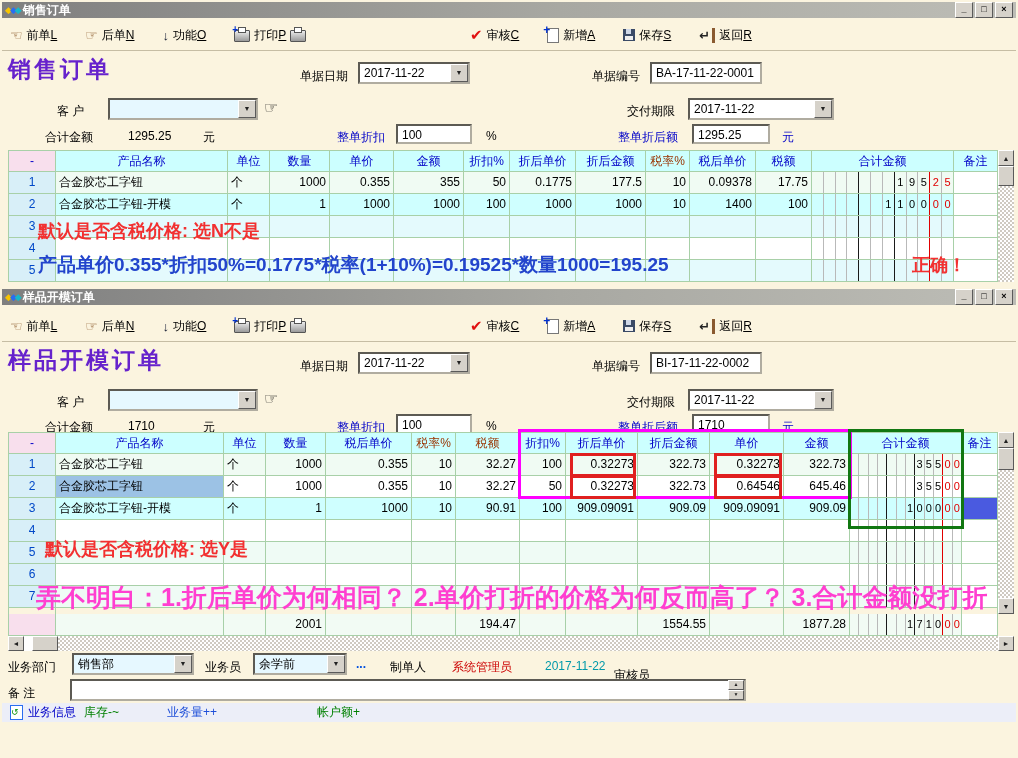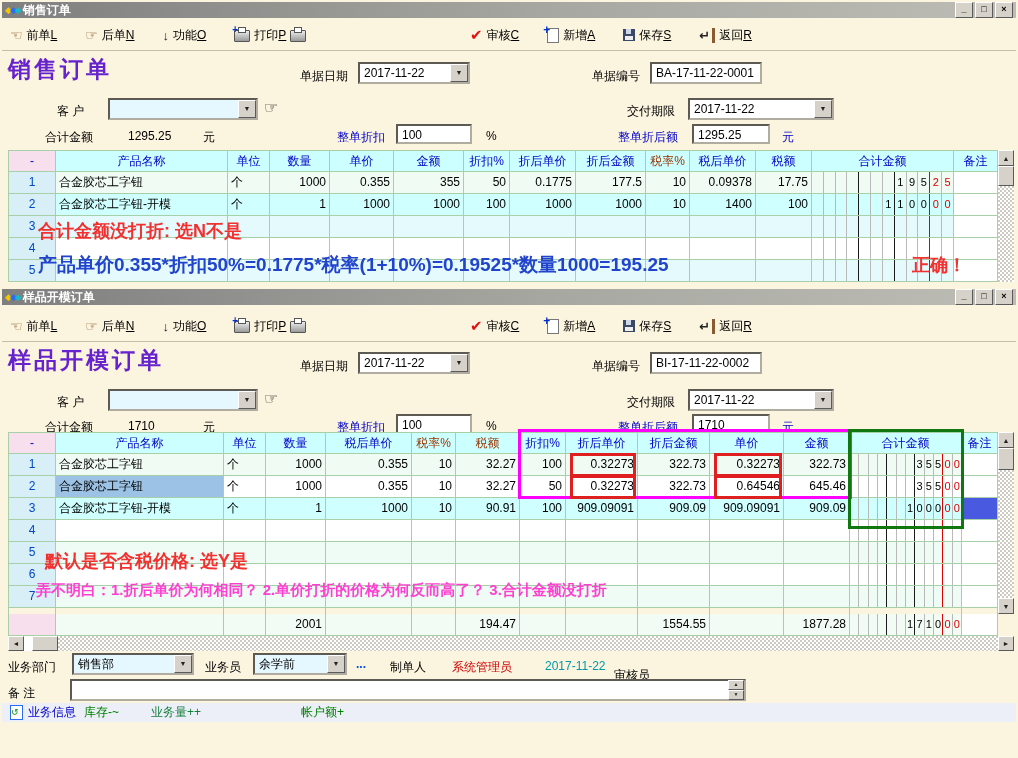--- a/index.html
+++ b/index.html
@@ -355,21 +355,21 @@
         <div class="gc note" style="width: 44px;"></div>
       </div>
     </div>
 
   <div class="vsb" style="left:998px;top:150px;width:16px;height:132px">
     <div class="sbtn" style="top:0">▲</div>
     <div class="sthumb" style="top:16px;left:0;width:16px;height:20px"></div>
     <div class="strack" style="top:36px;bottom:0;left:0;right:0"></div>
   </div>
 
-  <div class="anno" style="left:38px;top:219px;font-size:18px;color:#F23030">合计金额没打折: 选N不是</div>
+  <div class="anno" style="left:38px;top:219px;font-size:18px;color:#F23030">默认是否含税价格: 选N不是</div>
   <div class="anno" style="left:38px;top:252px;font-size:19px;color:#2244CC">产品单价0.355*折扣50%=0.1775*税率(1+10%)=0.19525*数量1000=195.25</div>
   <div class="anno" style="left:912px;top:253px;font-size:18px;color:#F23030">正确！</div>
 </section>
 
 <section class="win" id="win2">
   <div class="tbar">
     <span class="ticon"><span class="d1">◆</span><span class="d2">◆</span><span class="d3">◆</span></span>
     <span>样品开模订单</span>
     <span class="wbtns">
       <span class="wbtn">_</span>
@@ -747,22 +747,22 @@
     <div class="sbtn" style="right:0;top:0;width:16px;height:15px">►</div>
   </div>
 
   <div class="abox" style="left:518px;top:142px;width:334px;height:70px;border:3px solid #FF00FF"></div>
   <div class="abox" style="left:848px;top:142px;width:116px;height:100px;border:3px solid #117711"></div>
   <div class="abox" style="left:570px;top:166px;width:66px;height:24px;border:3px solid #E02020"></div>
   <div class="abox" style="left:570px;top:188px;width:66px;height:24px;border:3px solid #E02020"></div>
   <div class="abox" style="left:714px;top:166px;width:68px;height:24px;border:3px solid #E02020"></div>
   <div class="abox" style="left:714px;top:188px;width:68px;height:24px;border:3px solid #E02020"></div>
 
-  <div class="anno" style="left:45px;top:262px;font-size:18px;color:#F23030">默认是否含税价格: 选Y是</div>
-  <div class="anno" style="left:36px;top:294px;font-size:15px;color:#FF3FD0">弄不明白：1.折后单价为何相同？ 2.单价打折的价格为何反而高了？ 3.合计金额没打折</div>
+  <div class="anno" style="left:45px;top:250px;font-size:18px;color:#F23030">默认是否含税价格: 选Y是</div>
+  <div class="anno" style="left:36px;top:294px;font-size:25px;color:#FF3FD0">弄不明白：1.折后单价为何相同？ 2.单价打折的价格为何反而高了？ 3.合计金额没打折</div>
 
   <span class="lbl" style="left:8px;top:372px">业务部门</span>
   <div class="inp combo palecb" style="left:72px;top:366px;width:122px;height:22px">
     <span>销售部</span>
     <span class="cbtn">▼</span>
   </div>
   <span class="lbl" style="left:205px;top:372px">业务员</span>
   <div class="inp combo palecb" style="left:253px;top:366px;width:94px;height:22px">
     <span>余学前</span>
     <span class="cbtn">▼</span>
@@ -777,17 +777,17 @@
   <div class="inp" style="left:70px;top:392px;width:676px;height:22px"></div>
   <div class="spin" style="left:728px;top:393px;height:20px">
     <div class="up">▲</div>
     <div class="dn">▼</div>
   </div>
 
   <div class="inforow" style="top:416px">
     <span class="idoc"></span>
     <span style="color:#0000C8">业务信息</span>
     <span style="color:#008000;margin-left:8px">库存-~</span>
-    <span style="color:#15803d;margin-left:32px">业务量++</span>
+    <span style="color:#1d4ed8;margin-left:48px">业务量++</span>
     <span style="color:#008000;margin-left:100px">帐户额+</span>
   </div>
 
 </section>
 
 </body></html>

